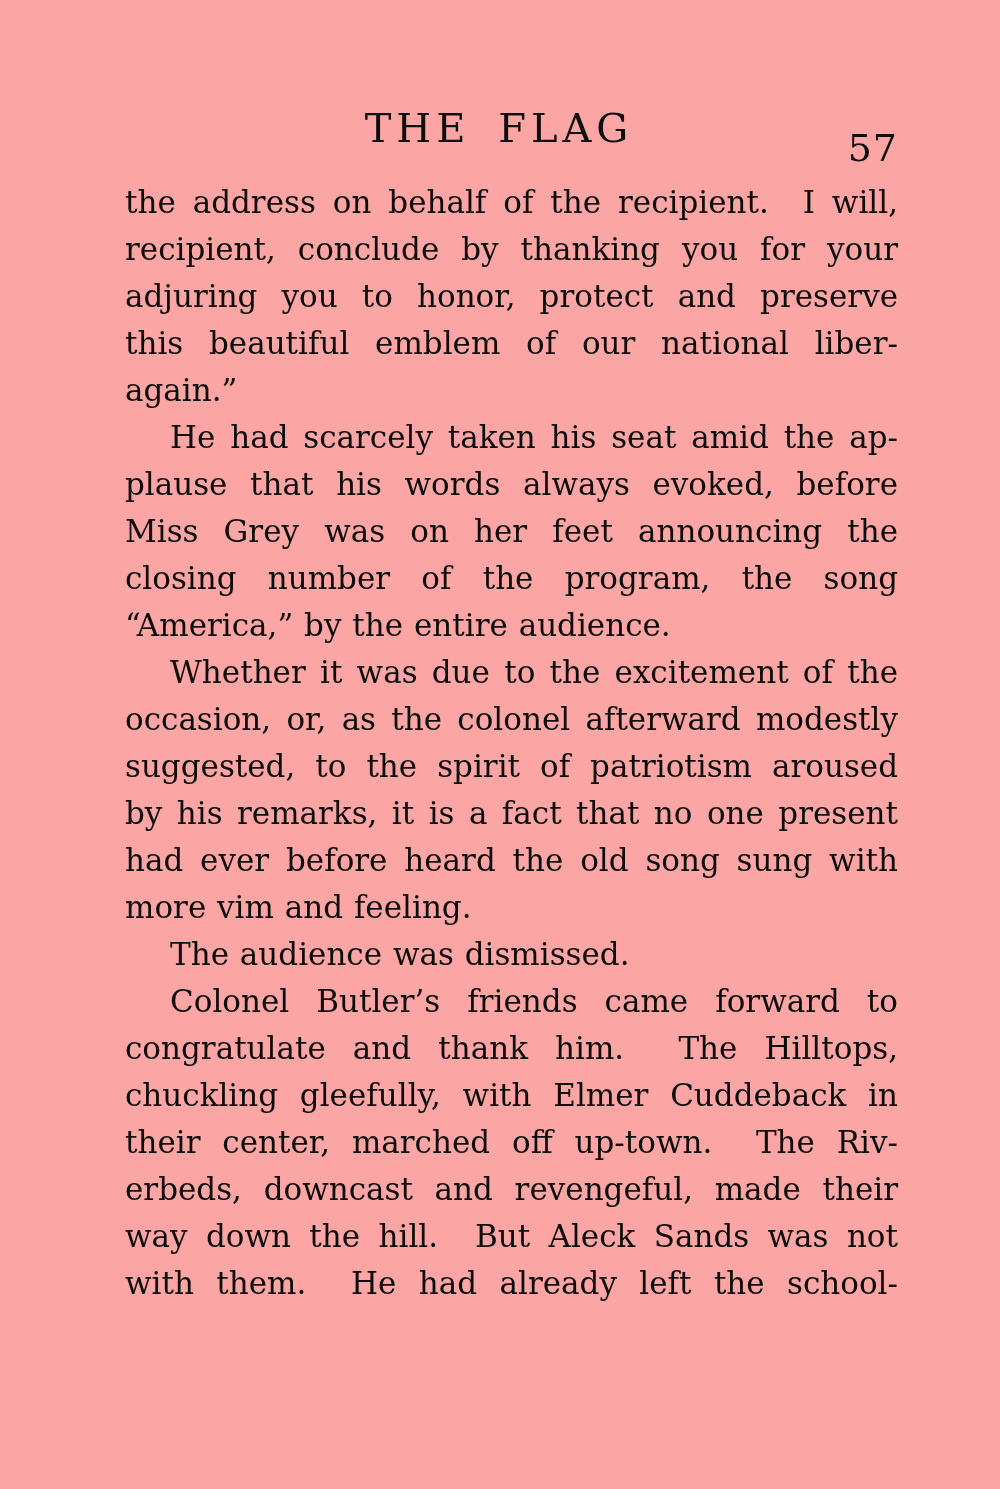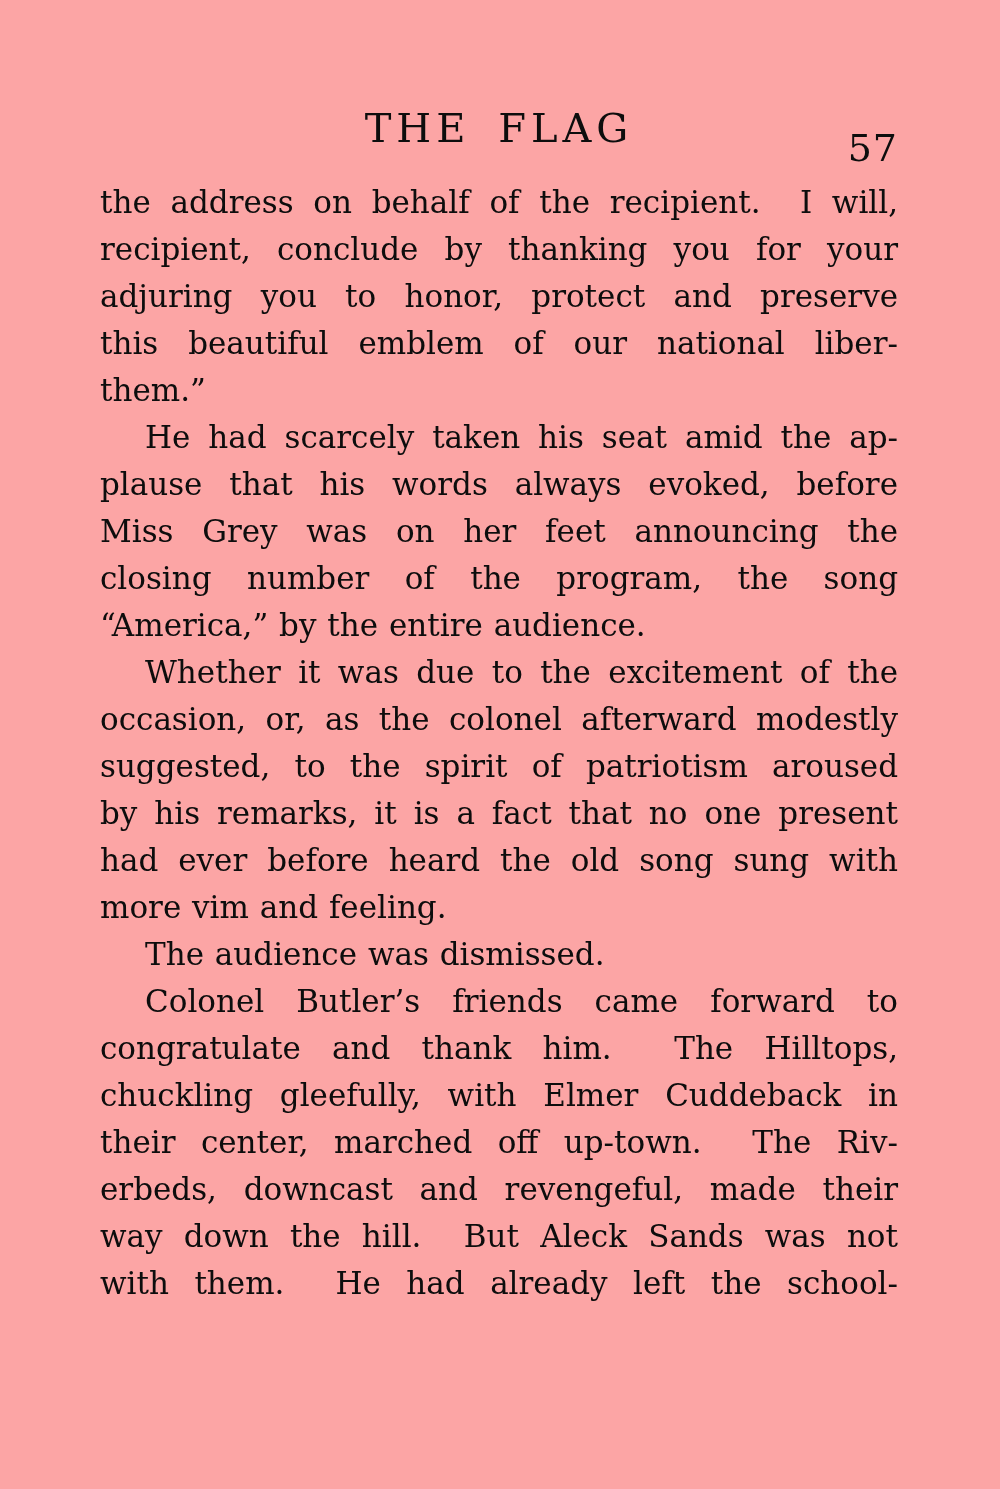--- a/index.html
+++ b/index.html
@@ -49,20 +49,21 @@
     font-size: 31px;
   }
   .line {
     height: 47px;
     line-height: 47px;
     text-align: justify;
     text-align-last: justify;
     -moz-text-align-last: justify;
     white-space: pre-wrap;
     word-spacing: 1px;
+    margin-left: 25px;
   }
   .line.indent {
     text-indent: 45px;
   }
   .line.para-end {
     text-align-last: left;
     -moz-text-align-last: left;
   }
 </style>
 </head>
@@ -72,21 +73,21 @@
   <header class="running-head">
     <span class="running-title">THE FLAG</span>
     <span class="folio">57</span>
   </header>
 
   <main class="body-text">
       <div class="line">the address on behalf of the recipient.  I will,</div>
       <div class="line">recipient, conclude by thanking you for your</div>
       <div class="line">adjuring you to honor, protect and preserve</div>
       <div class="line">this beautiful emblem of our national liber-</div>
-      <div class="line para-end">them.”</div>
+      <div class="line para-end">again.”</div>
       <div class="line indent">He had scarcely taken his seat amid the ap-</div>
       <div class="line">plause that his words always evoked, before</div>
       <div class="line">Miss Grey was on her feet announcing the</div>
       <div class="line">closing number of the program, the song</div>
       <div class="line para-end">“America,” by the entire audience.</div>
       <div class="line indent">Whether it was due to the excitement of the</div>
       <div class="line">occasion, or, as the colonel afterward modestly</div>
       <div class="line">suggested, to the spirit of patriotism aroused</div>
       <div class="line">by his remarks, it is a fact that no one present</div>
       <div class="line">had ever before heard the old song sung with</div>

